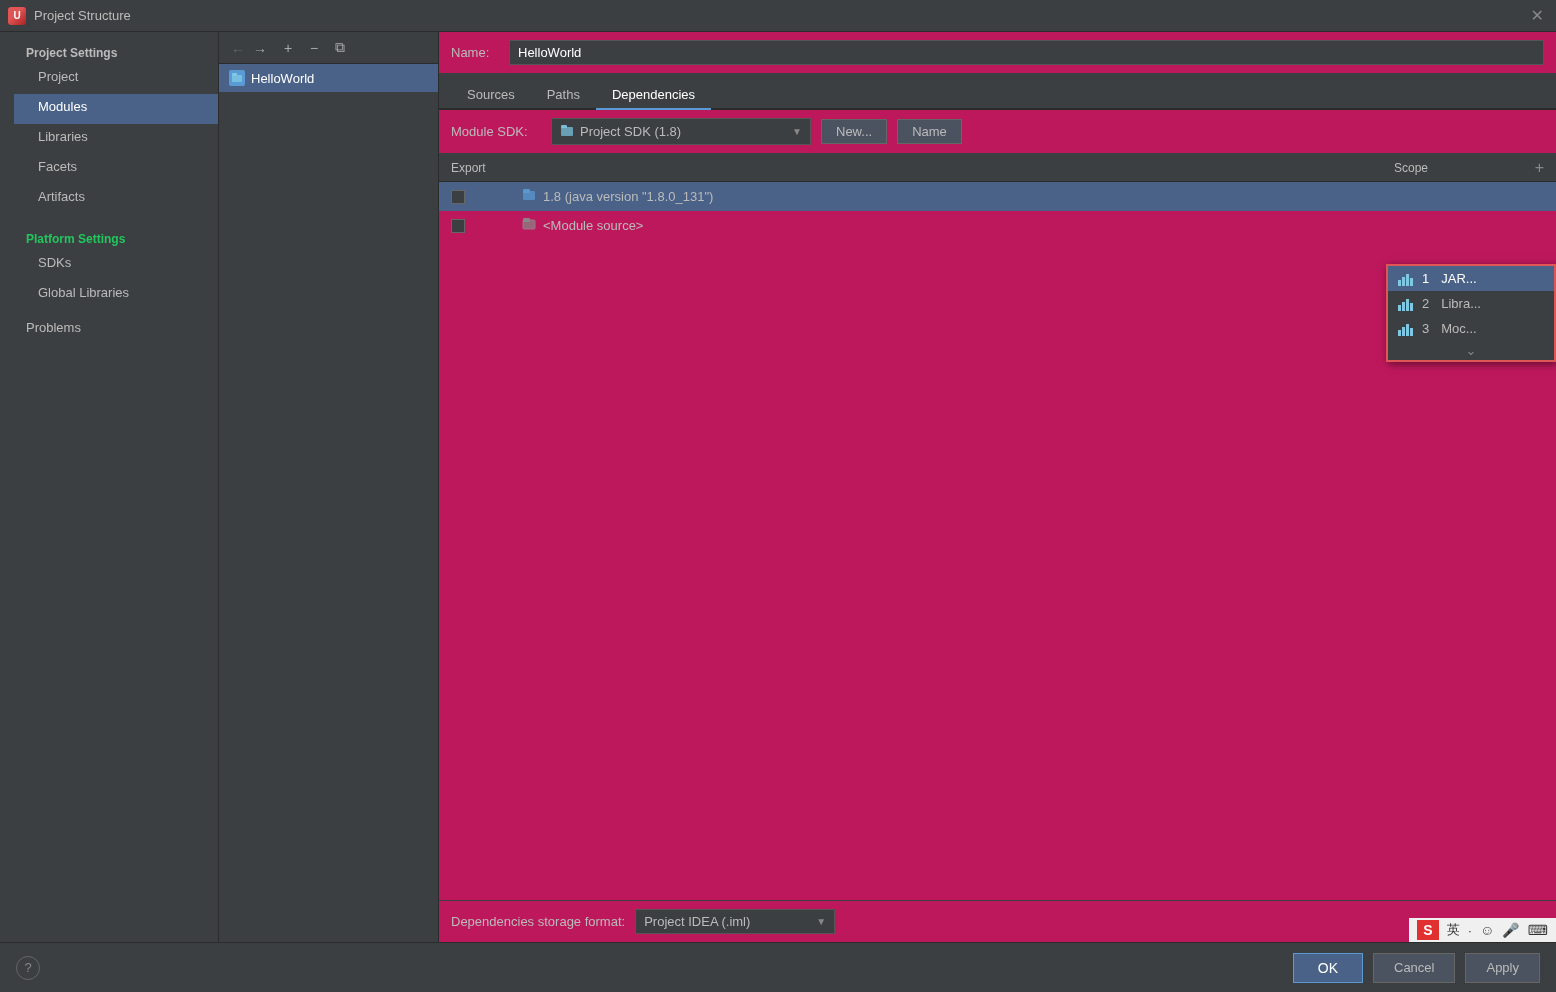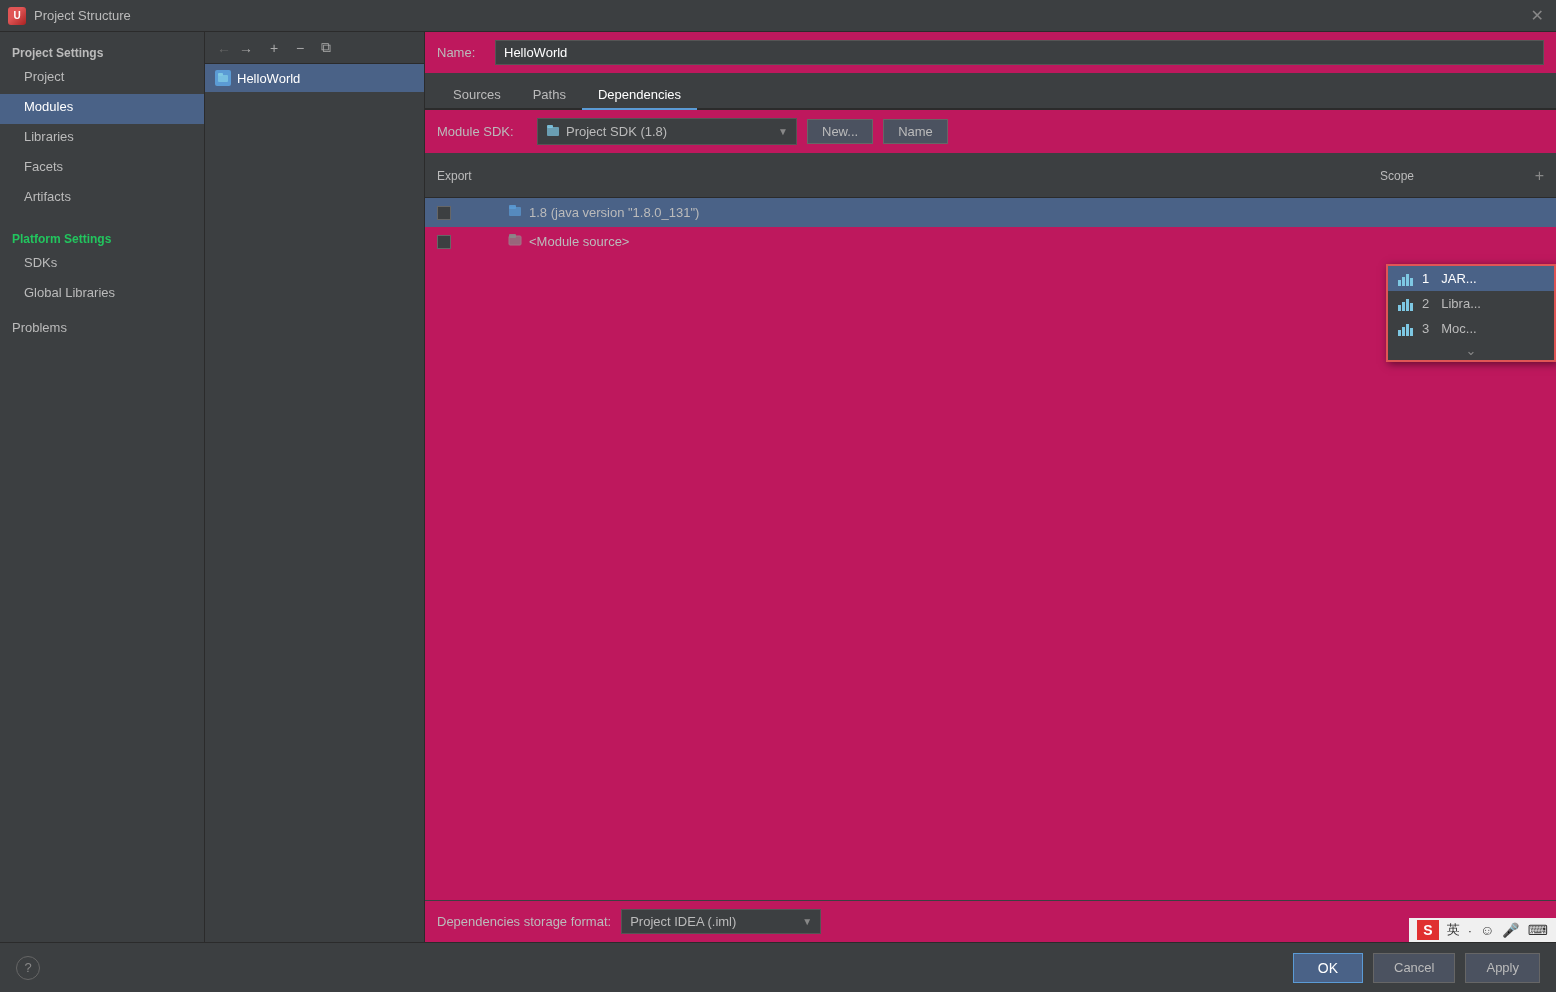--- a/index.html
+++ b/index.html
@@ -47,20 +47,21 @@
       color: #888;
       font-size: 16px;
       cursor: pointer;
       padding: 0 4px;
     }
 
     
     .main-container {
       display: flex;
       height: calc(992px - 32px - 50px);
+      margin-left: 14px;
     }
 
     
     .sidebar {
       width: 205px;
       background: #3c3f41;
       border-right: 1px solid #2b2b2b;
       padding-top: 8px;
       flex-shrink: 0;
     }
@@ -221,22 +222,21 @@
       font-size: 13px;
     }
 
     
     .deps-table-header {
       display: flex;
       align-items: center;
       background: #3c3f41;
       border-bottom: 1px solid #2b2b2b;
       padding: 4px 12px;
-      height: 44px;
-      gap: 14px;
+      height: 28px;
     }
     .deps-col-export { width: 70px; color: #bbbbbb; font-size: 12px; }
     .deps-col-name { flex: 1; color: #bbbbbb; font-size: 12px; }
     .deps-col-scope { width: 120px; color: #bbbbbb; font-size: 12px; }
     .deps-col-add { width: 30px; text-align: right; color: #888; cursor: pointer; font-size: 16px; }
 
     .deps-row {
       display: flex;
       align-items: center;
       padding: 5px 12px;

